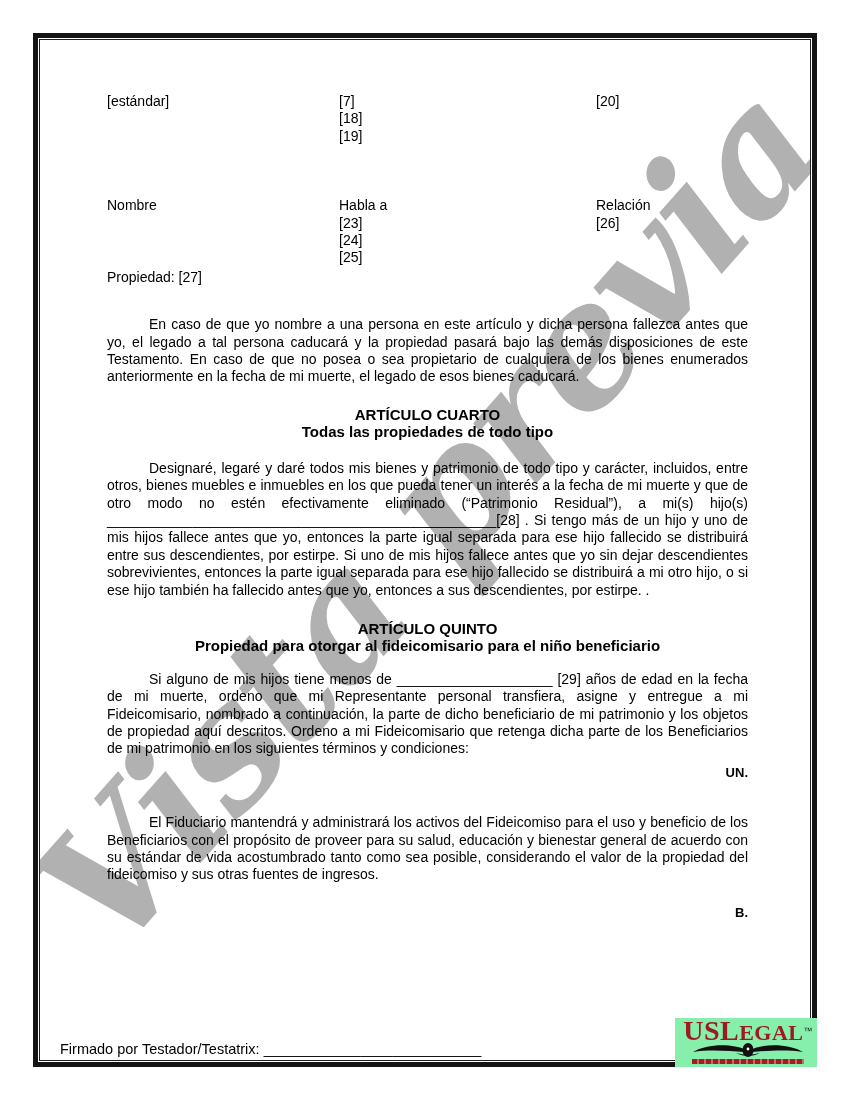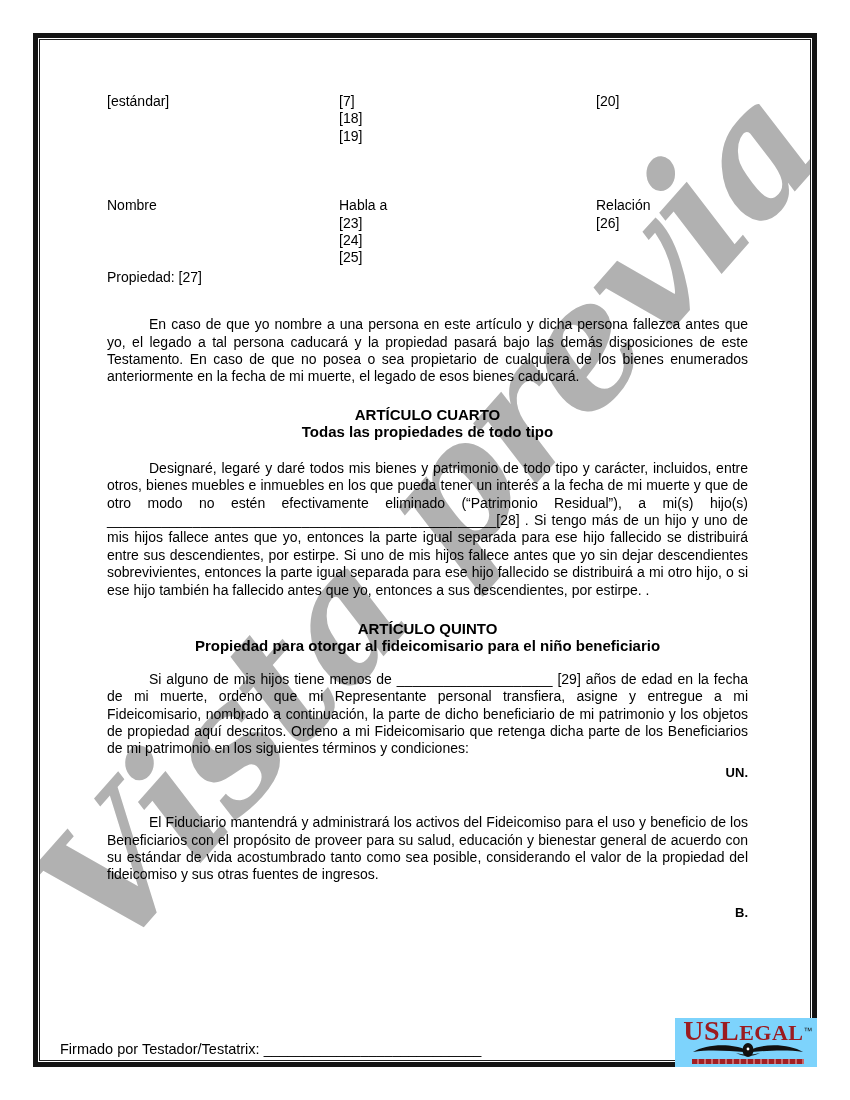--- a/index.html
+++ b/index.html
@@ -53,21 +53,21 @@
   .sec-b  { margin-top:20px; }
 
   .footer {
     position:absolute; left:60px; top:1041px; z-index:3;
     font-size:14.5px; white-space:nowrap;
   }
   .sig-line { letter-spacing:0; }
 
   .logo {
     position:absolute; right:33px; bottom:33px; z-index:4;
-    background:#7dd3fc; padding:2px 4px 3px 8px; text-align:center;
+    background:#86efac; padding:2px 4px 3px 8px; text-align:center;
   }
   .logo-text {
     font-family:"Liberation Serif", serif; font-weight:700;
     color:#9b1b20; font-size:28px; line-height:22px; letter-spacing:0.5px;
     white-space:nowrap;
   }
   .logo-text .sm { font-size:22px; }
   .logo-tm { font-size:9px; color:#1a1a1a; vertical-align:top; font-family:"Liberation Sans",sans-serif; font-weight:400; }
   .eagle { display:block; margin:0 auto; margin-top:-2px; }
   .tagline-bar {

